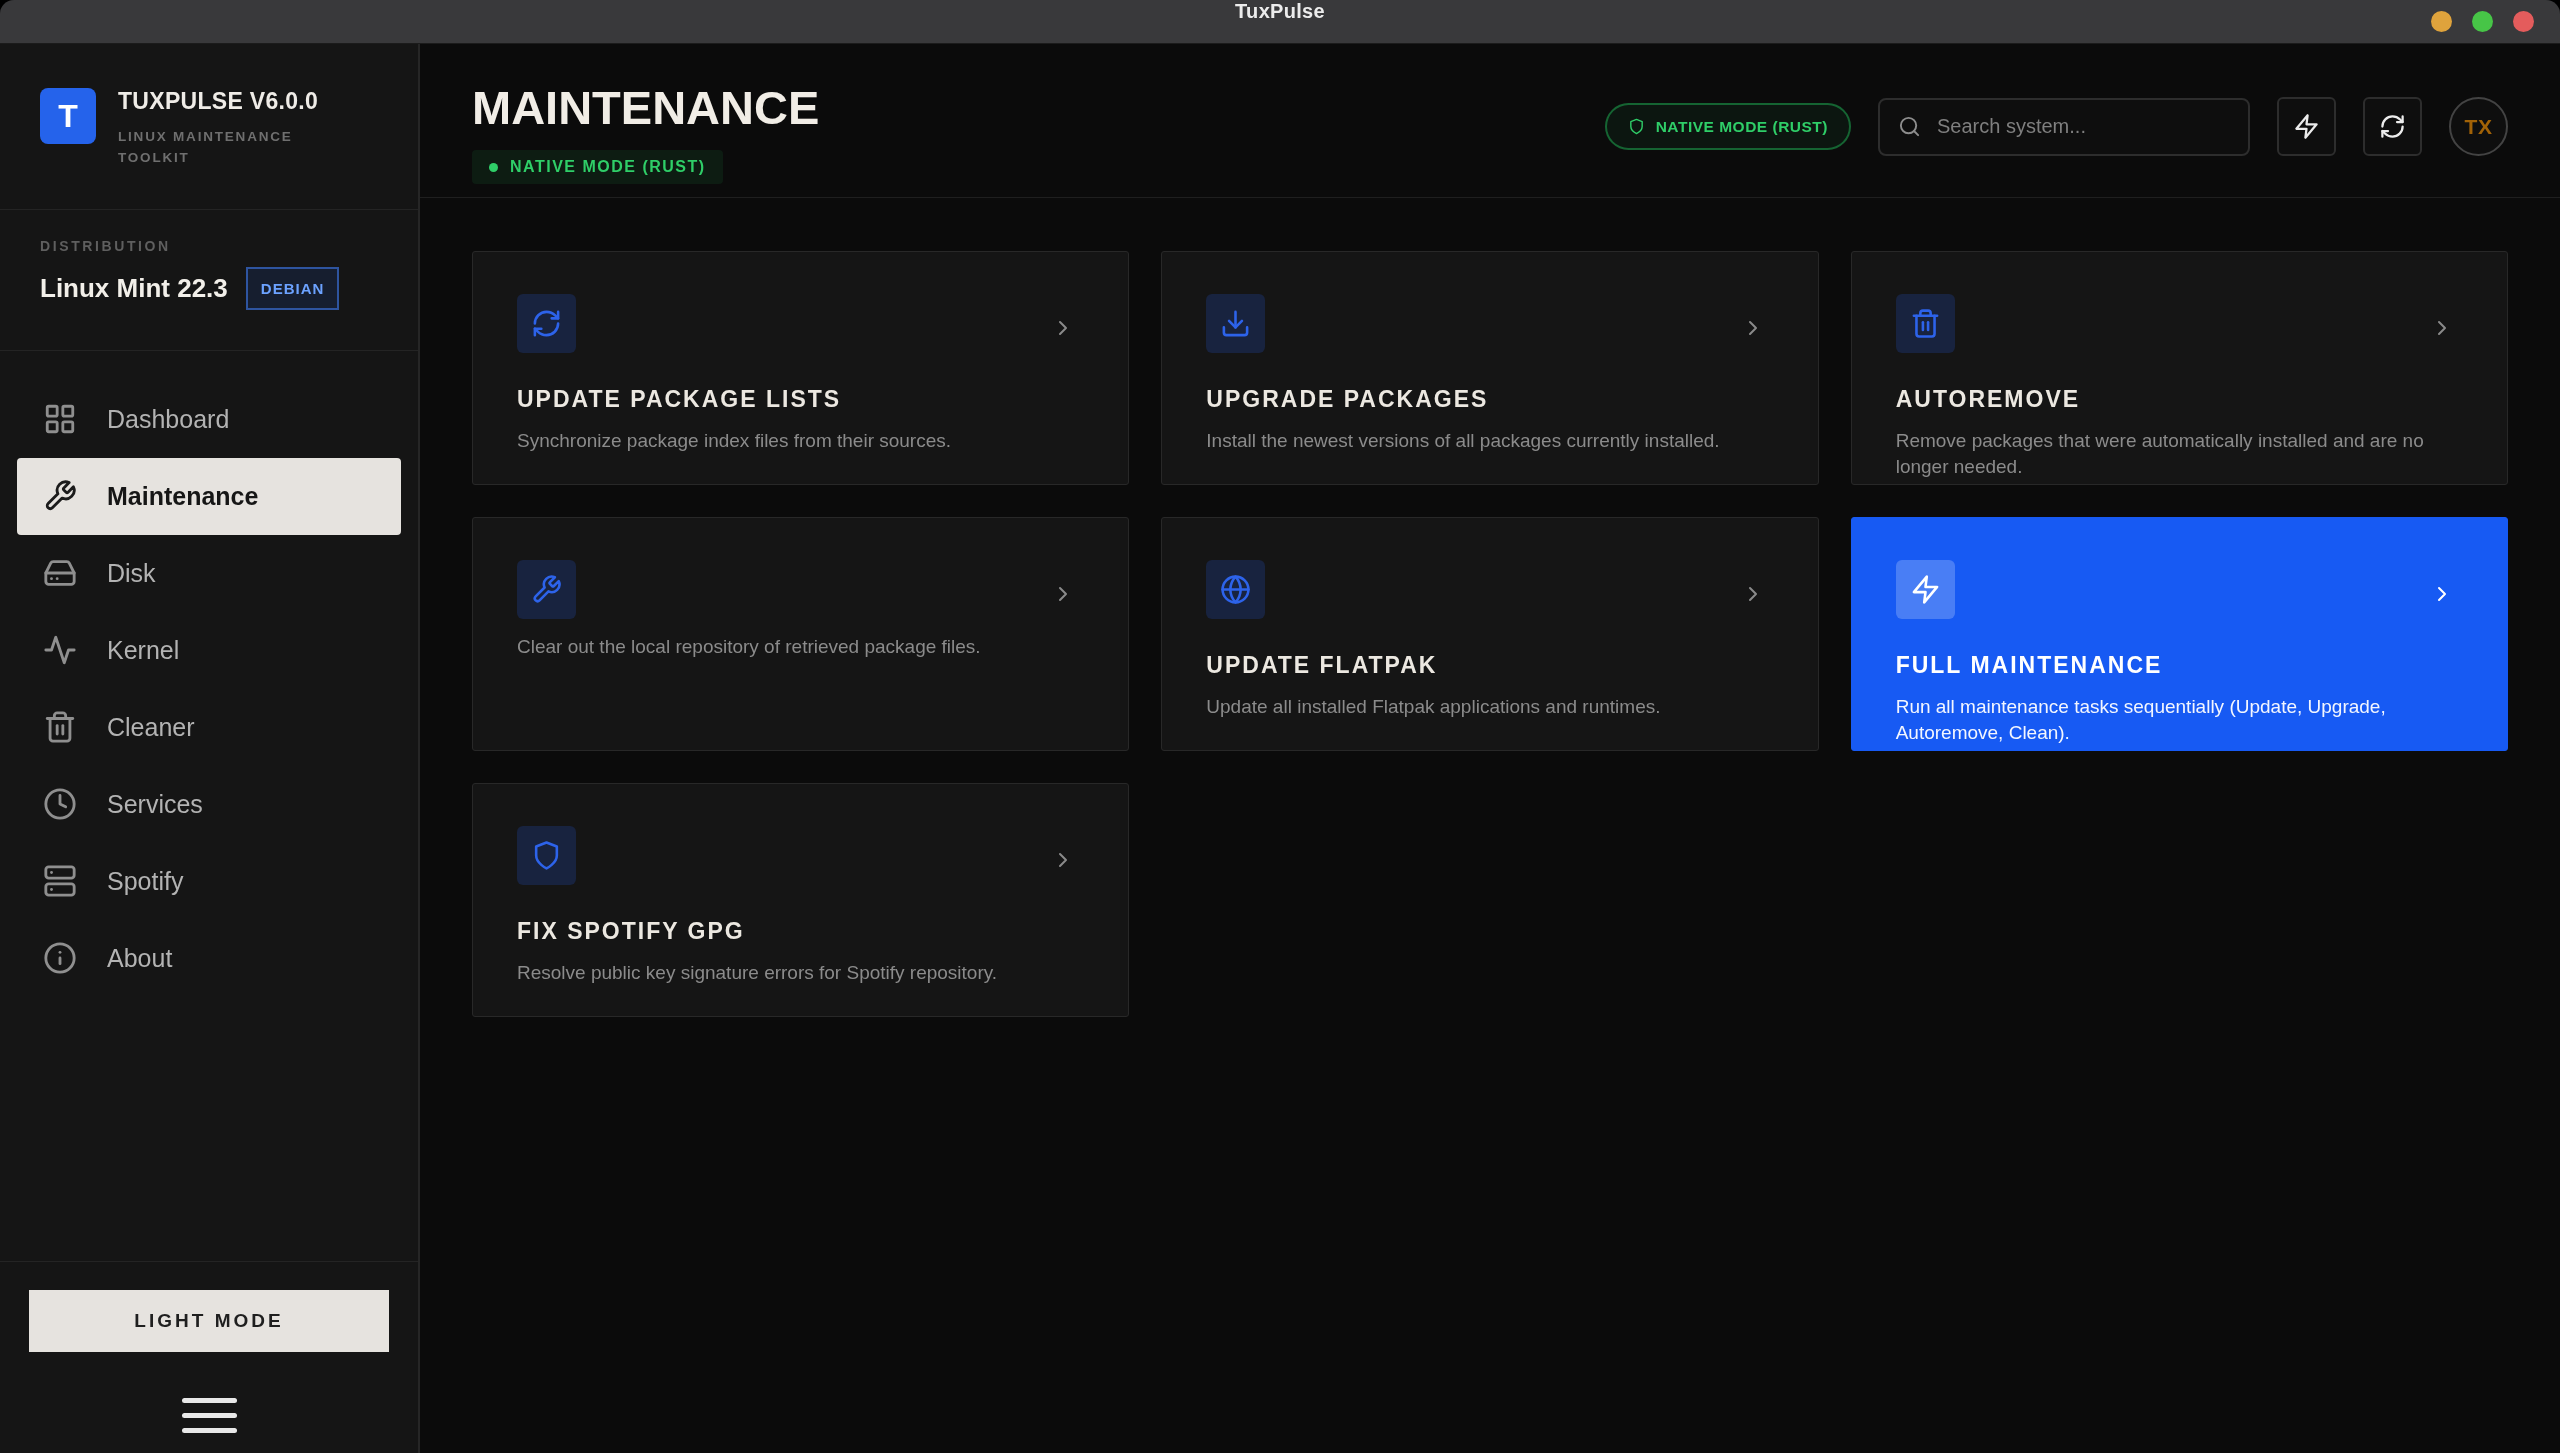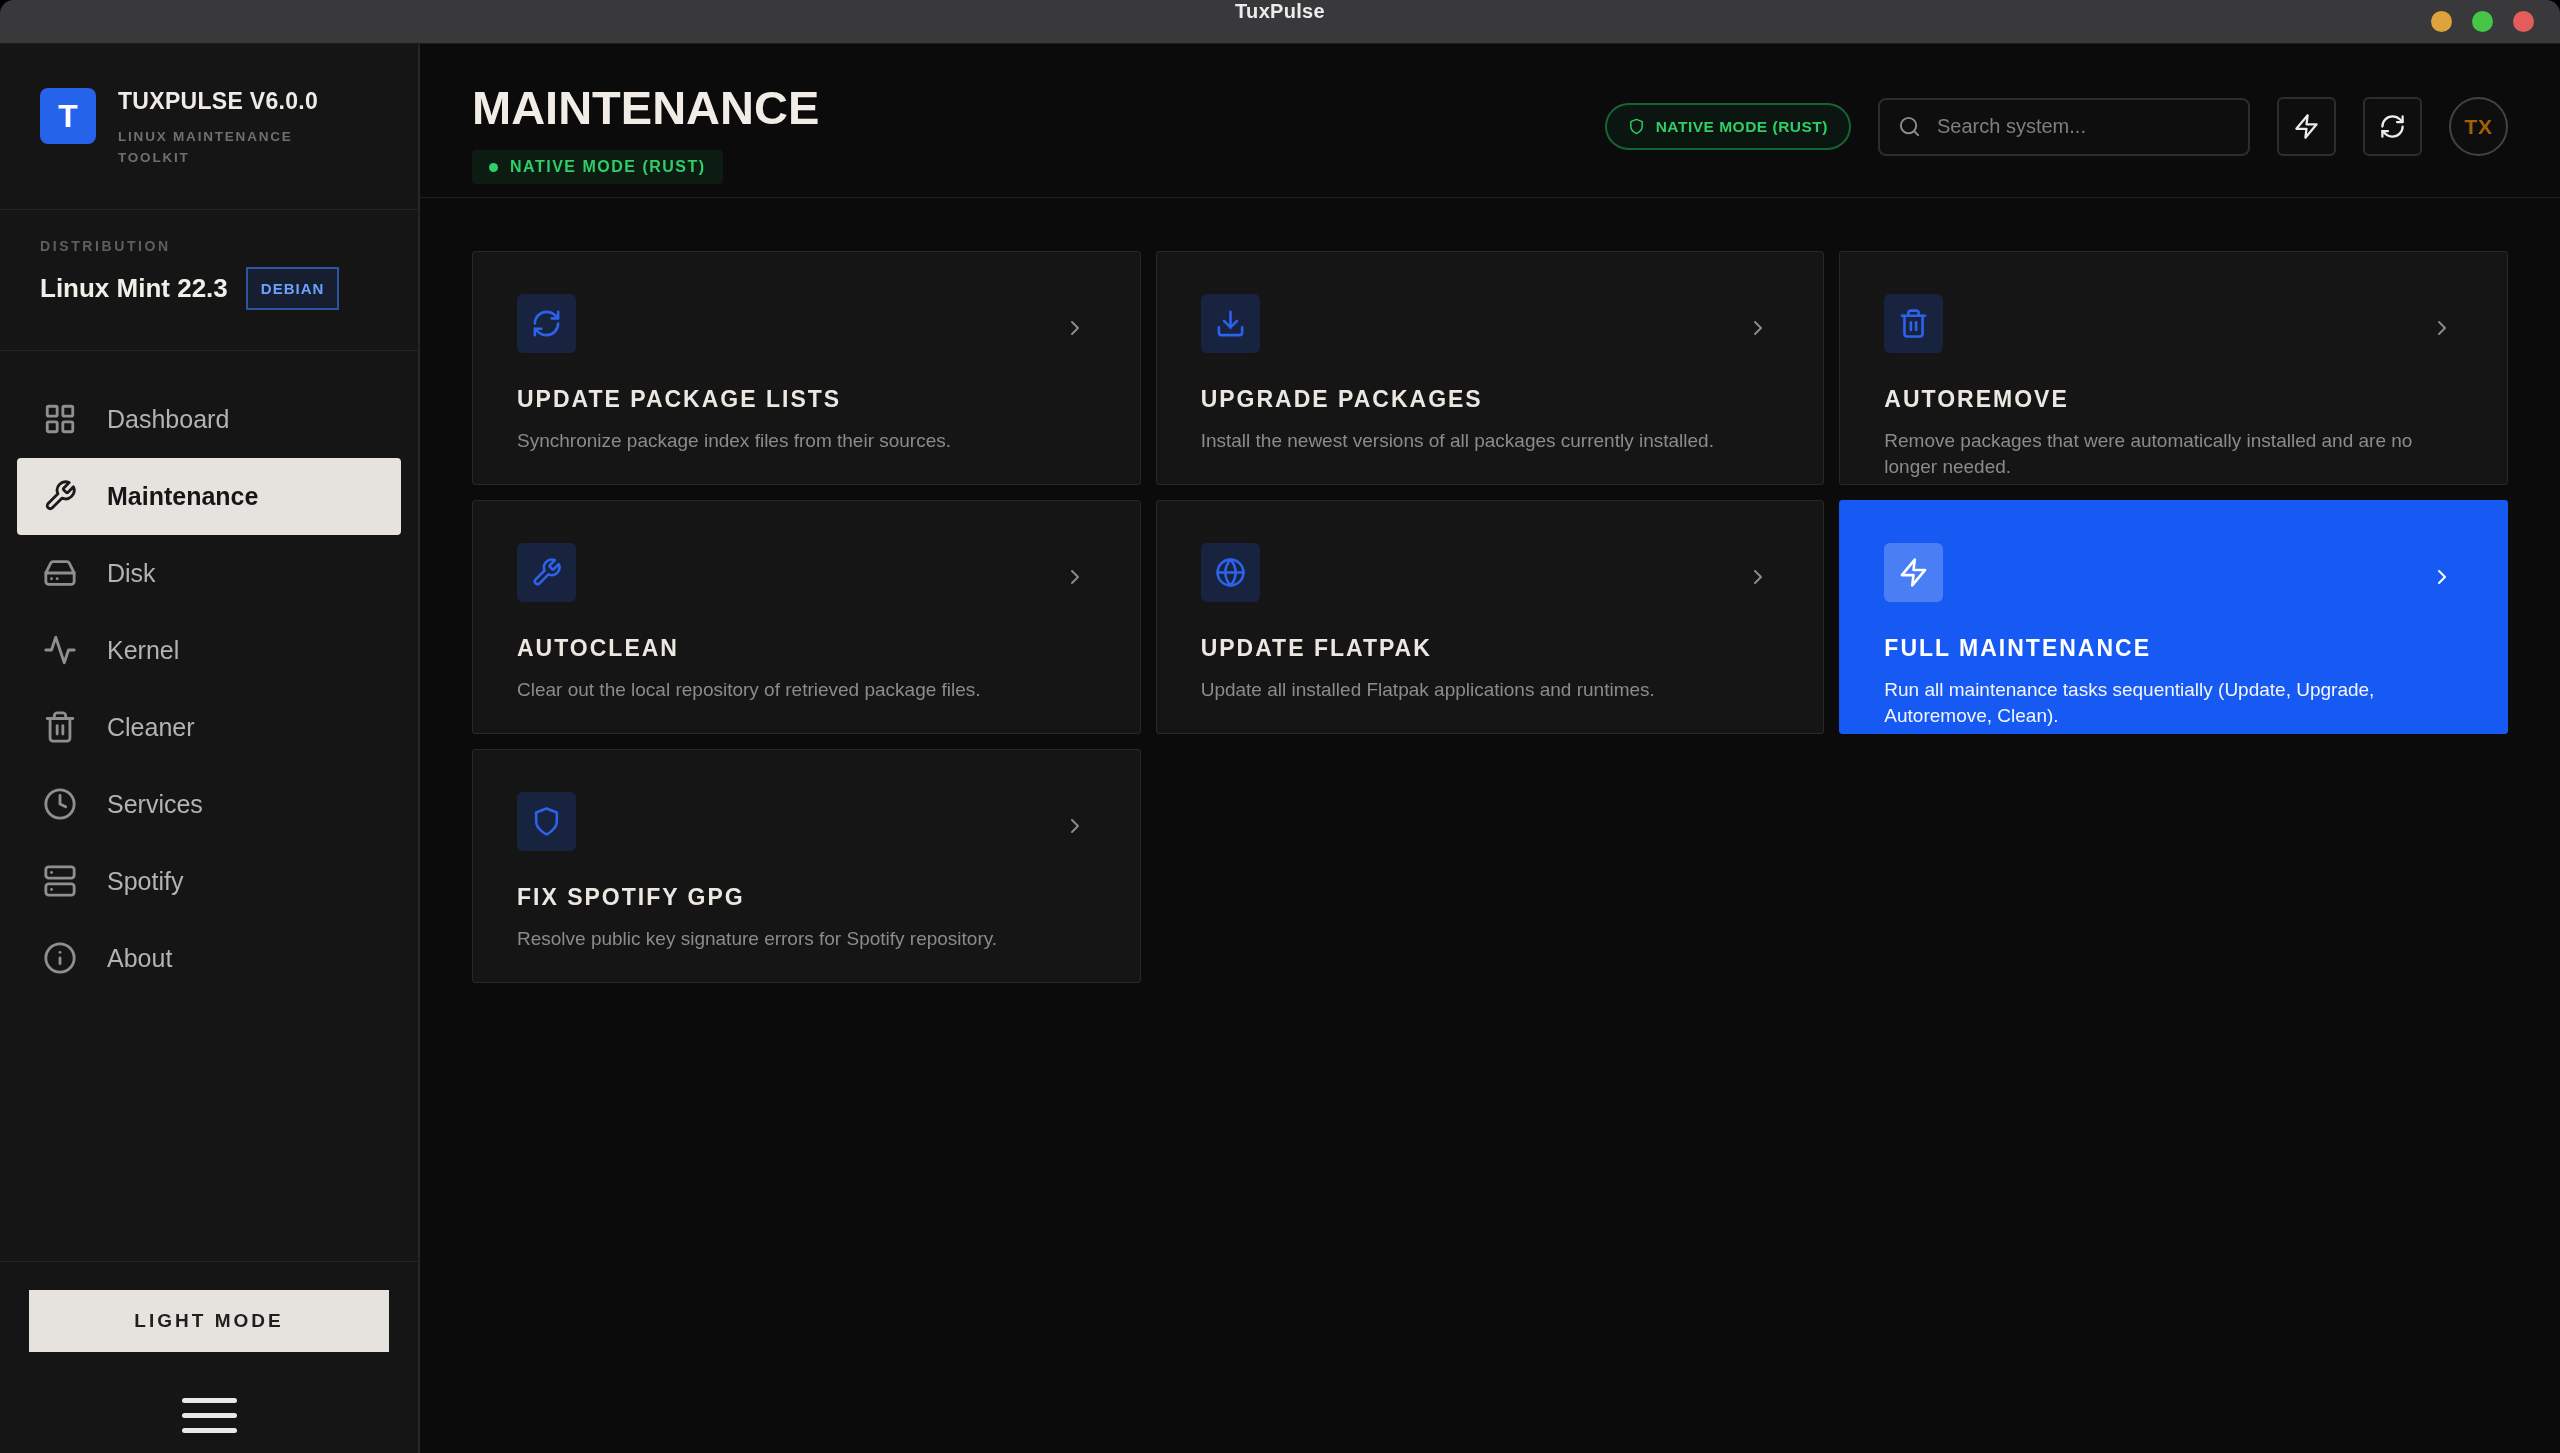--- a/index.html
+++ b/index.html
@@ -73,21 +73,21 @@
     background:#0e0e0e;border:2px solid #2d2d2d;border-radius:8px;}
   .search-box .icon{width:23px;height:23px;color:#8d8d8d;display:flex;flex:0 0 23px;}
   .search-box input{flex:1;background:transparent;border:none;outline:none;color:#ddd;font-size:20px;font-family:inherit;min-width:0;}
   .search-box input::placeholder{color:#7f7f7f;}
   .icon-btn{width:59px;height:59px;background:#0e0e0e;border:2px solid #2d2d2d;border-radius:6px;
     display:flex;align-items:center;justify-content:center;cursor:pointer;color:#ececec;padding:0;}
   .icon-btn .icon{width:27px;height:27px;display:flex;}
   .avatar{width:59px;height:59px;border:2.5px solid #434343;border-radius:50%;display:flex;align-items:center;
     justify-content:center;background:#0e0e0e;color:#a16207;font-size:21px;font-weight:700;letter-spacing:.5px;cursor:pointer;}
   
-  .cards{padding:53px 52px 0;display:grid;grid-template-columns:repeat(3,1fr);gap:15px;}
+  .cards{padding:53px 52px 0;display:grid;grid-template-columns:repeat(3,1fr);gap:32px;}
   .card{position:relative;height:234px;background:#151515;border:1px solid #282828;border-radius:3px;padding:42px 44px;cursor:pointer;}
   .card .tile{width:59px;height:59px;border-radius:6px;background:#18233f;display:flex;align-items:center;justify-content:center;color:#2d63ea;}
   .card .tile .icon{width:31px;height:31px;display:flex;}
   .card .chevron{position:absolute;top:64px;right:53px;width:24px;height:24px;color:#8a8a8a;display:flex;}
   .card-title{margin-top:33px;font-size:23px;font-weight:700;color:#ece8e1;letter-spacing:2px;}
   .card-desc{margin-top:15px;font-size:19px;color:#8b8b8b;line-height:1.35;}
   .card.primary{background:var(--primary-blue);border-color:var(--primary-blue);}
   .card.primary .tile{background:rgba(255,255,255,.22);color:#fff;}
   .card.primary .chevron{color:#fff;}
   .card.primary .card-title{color:#fff;}
@@ -347,21 +347,20 @@
                 <svg viewBox="0 0 24 24" fill="none" stroke="currentColor" stroke-width="2" stroke-linecap="round" stroke-linejoin="round">
                   <path d="M14.7 6.3a1 1 0 0 0 0 1.4l1.6 1.6a1 1 0 0 0 1.4 0l3.77-3.77a6 6 0 0 1-7.94 7.94l-6.91 6.91a2.12 2.12 0 0 1-3-3l6.91-6.91a6 6 0 0 1 7.94-7.94l-3.76 3.76z"></path>
                 </svg>
               </span>
     </div>
     <span class="chevron">
               <svg viewBox="0 0 24 24" fill="none" stroke="currentColor" stroke-width="2" stroke-linecap="round" stroke-linejoin="round">
                 <polyline points="9 18 15 12 9 6"></polyline>
               </svg>
             </span>
-    <div class="card-title">AUTOCLEAN</div>
     <div class="card-desc">Clear out the local repository of retrieved package files.</div>
   </div>
 
   <div class="card">
     <div class="tile">
       <span class="icon">
                 <svg viewBox="0 0 24 24" fill="none" stroke="currentColor" stroke-width="2" stroke-linecap="round" stroke-linejoin="round">
                   <circle cx="12" cy="12" r="10"></circle>
                   <line x1="2" y1="12" x2="22" y2="12"></line>
                   <path d="M12 2a15.3 15.3 0 0 1 4 10 15.3 15.3 0 0 1-4 10 15.3 15.3 0 0 1-4-10 15.3 15.3 0 0 1 4-10z"></path>

